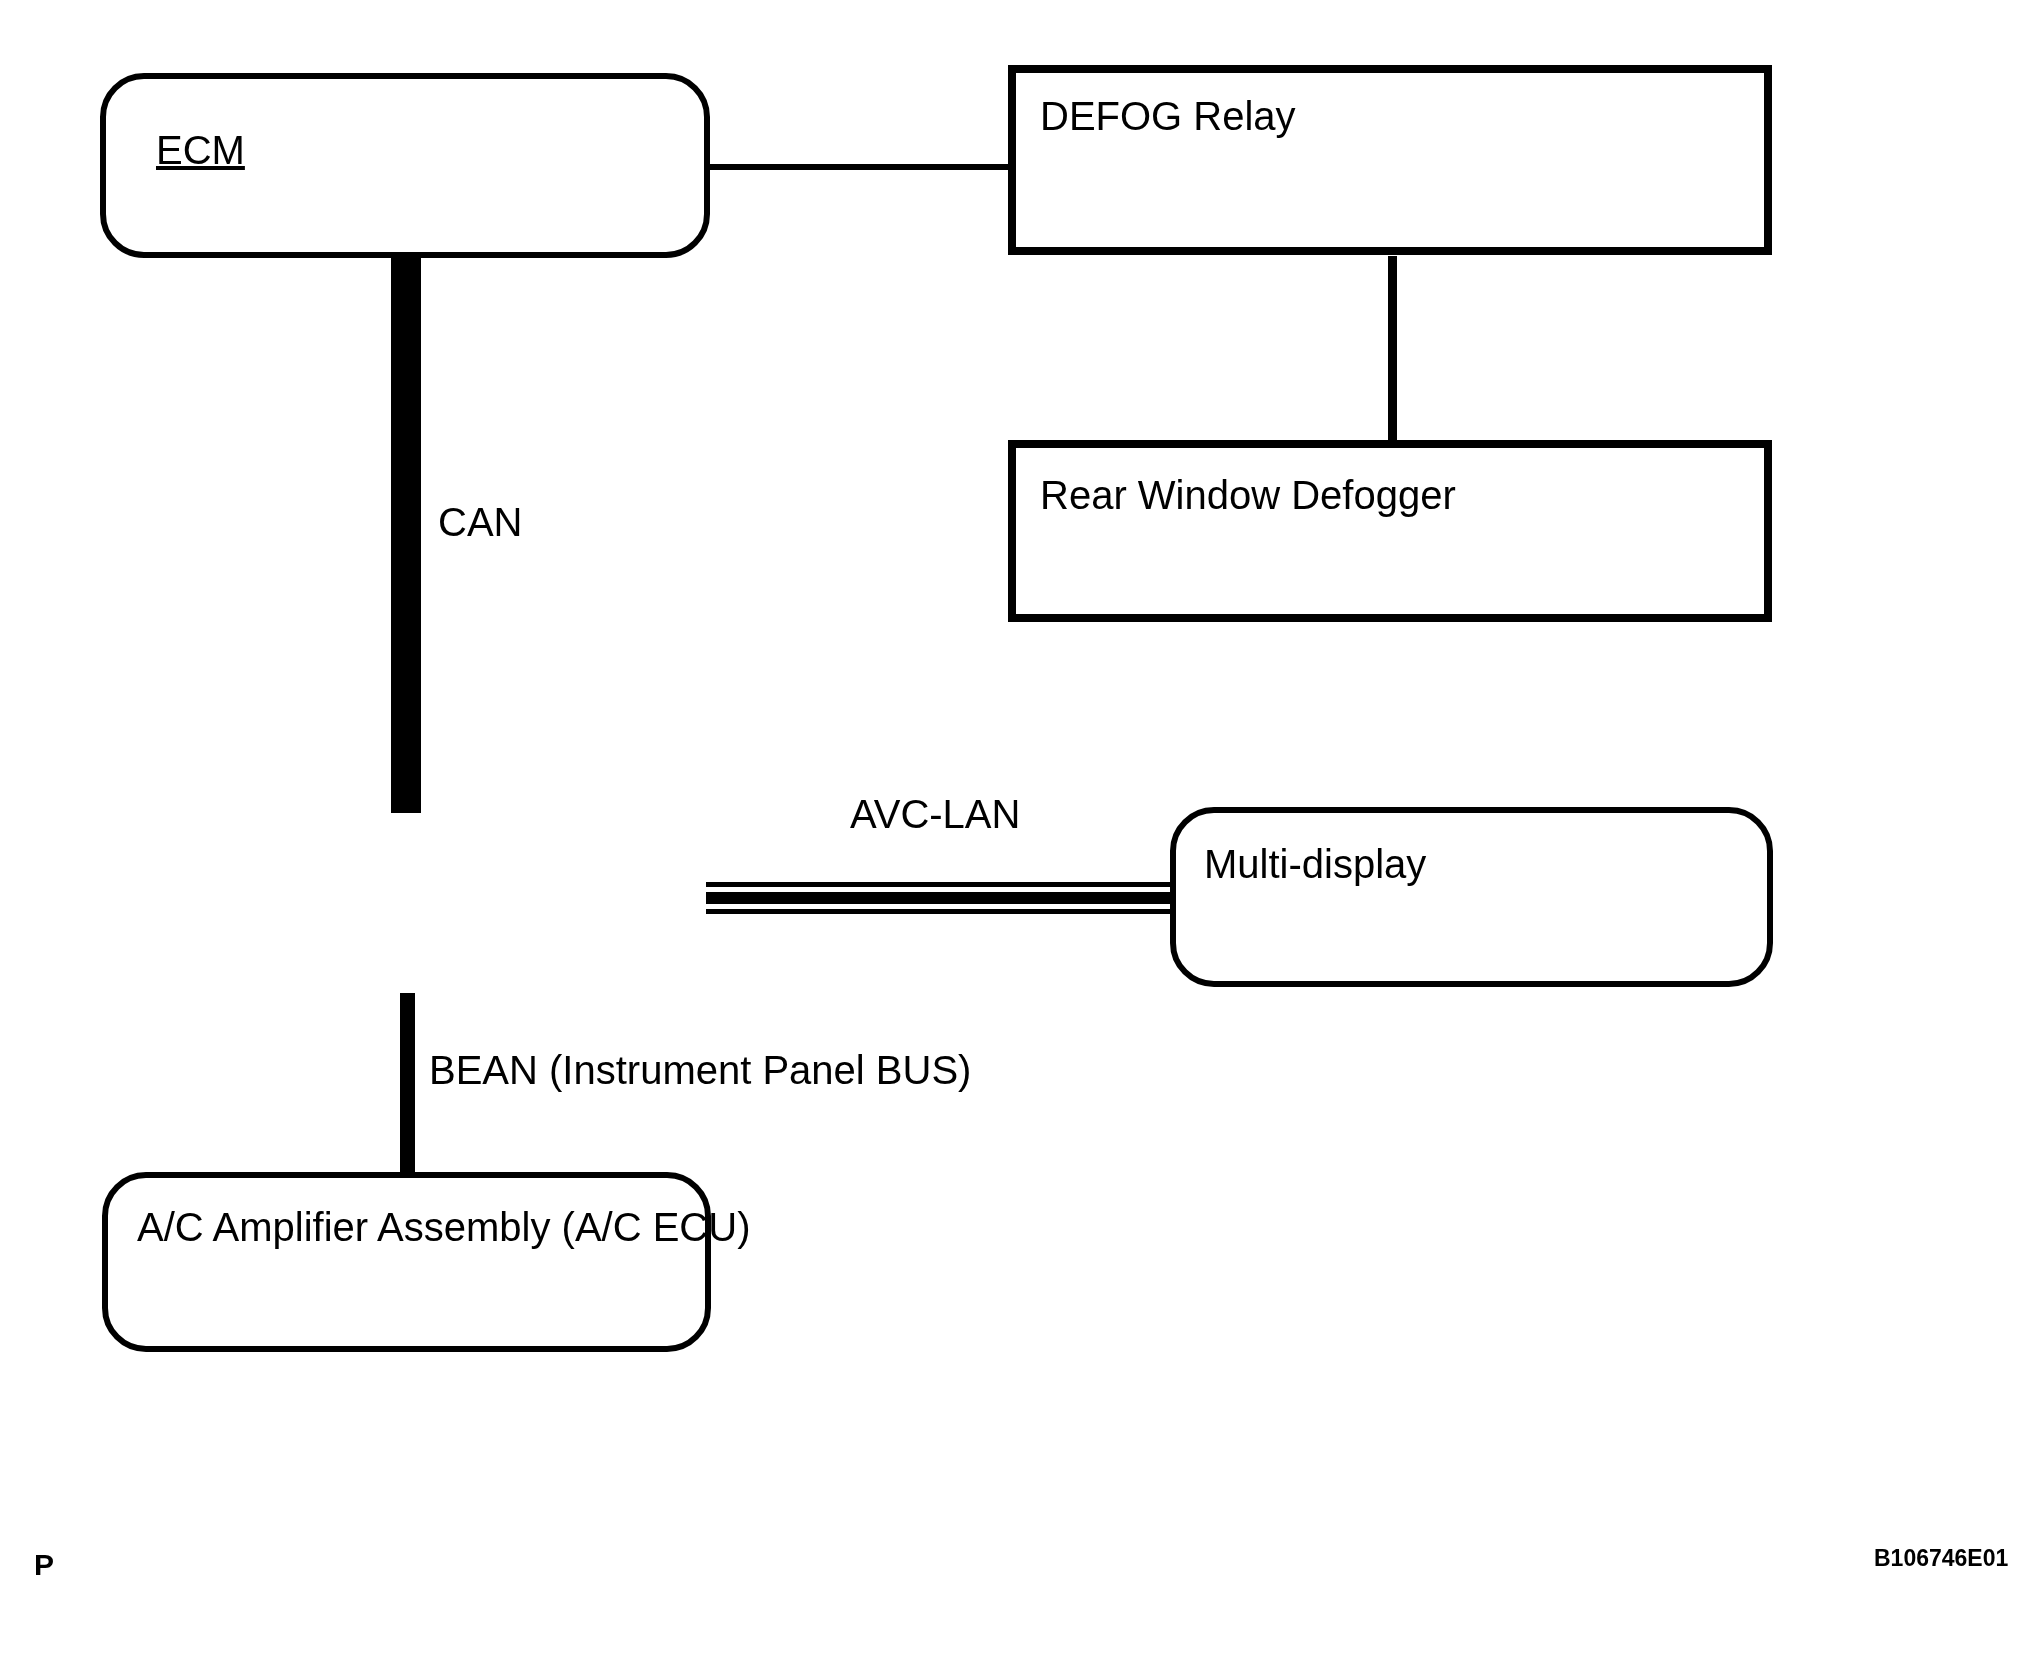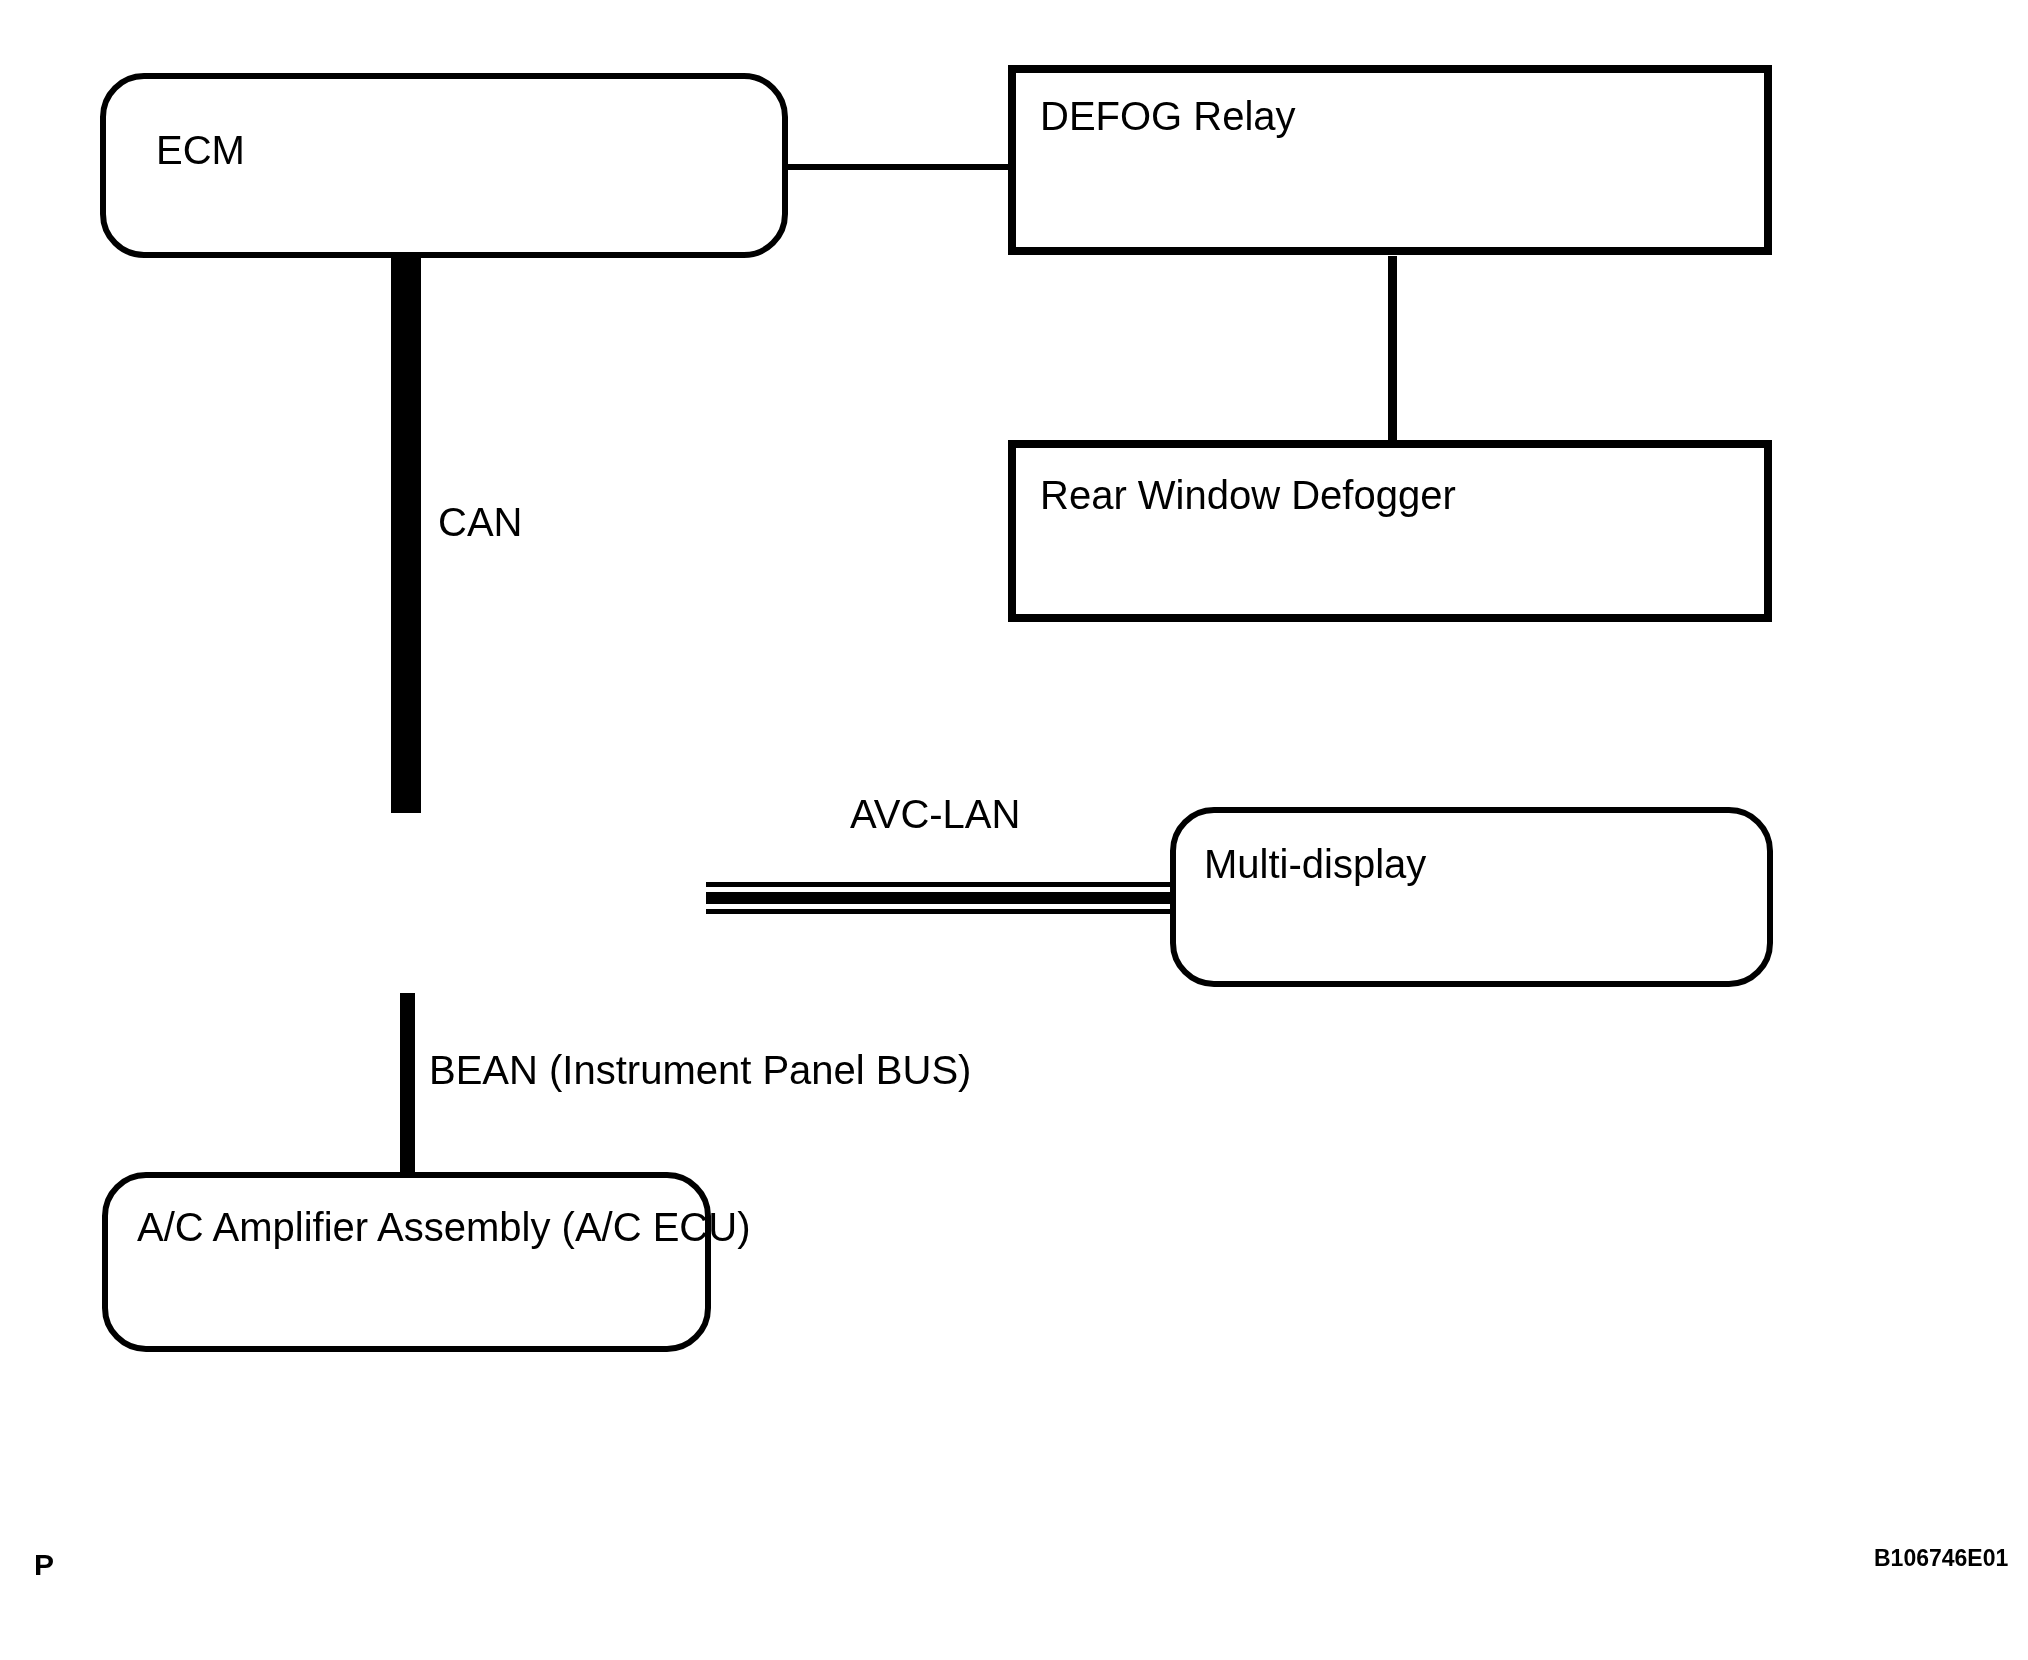--- a/index.html
+++ b/index.html
@@ -29,21 +29,21 @@
 
   
   .box {
     position:absolute; box-sizing:border-box; background:var(--bg);
     border:6px solid var(--line); font-size:40px; font-weight:400;
     white-space:nowrap; line-height:1.15;
   }
   .box.square  { border-width:8px; border-radius:0; }
   .box.rounded { border-radius:44px; }
 
-  #ecm-box           { left:100px;  top:73px;   width:688px; height:185px; padding:48px 0 0 50px; }
+  #ecm-box           { left:100px;  top:73px;   width:610px; height:185px; padding:48px 0 0 50px;text-decoration:underline; }
   #defog-relay-box   { left:1008px; top:65px;   width:764px; height:190px; padding:20px 0 0 24px; }
   #rear-defogger-box { left:1008px; top:440px;  width:764px; height:182px; padding:24px 0 0 24px; }
   #gateway-ecu-box   { left:105px;  top:808px;  width:605px; height:190px; padding:28px 0 0 29px; }
   #multi-display-box { left:1170px; top:807px;  width:603px; height:180px; padding:28px 0 0 28px; }
   #ac-amplifier-box  { left:102px;  top:1172px; width:609px; height:180px; padding:26px 16px 0 29px; }
 
   
   .conn-label {
     position:absolute; font-size:40px; font-weight:400; line-height:1;
     white-space:nowrap;

